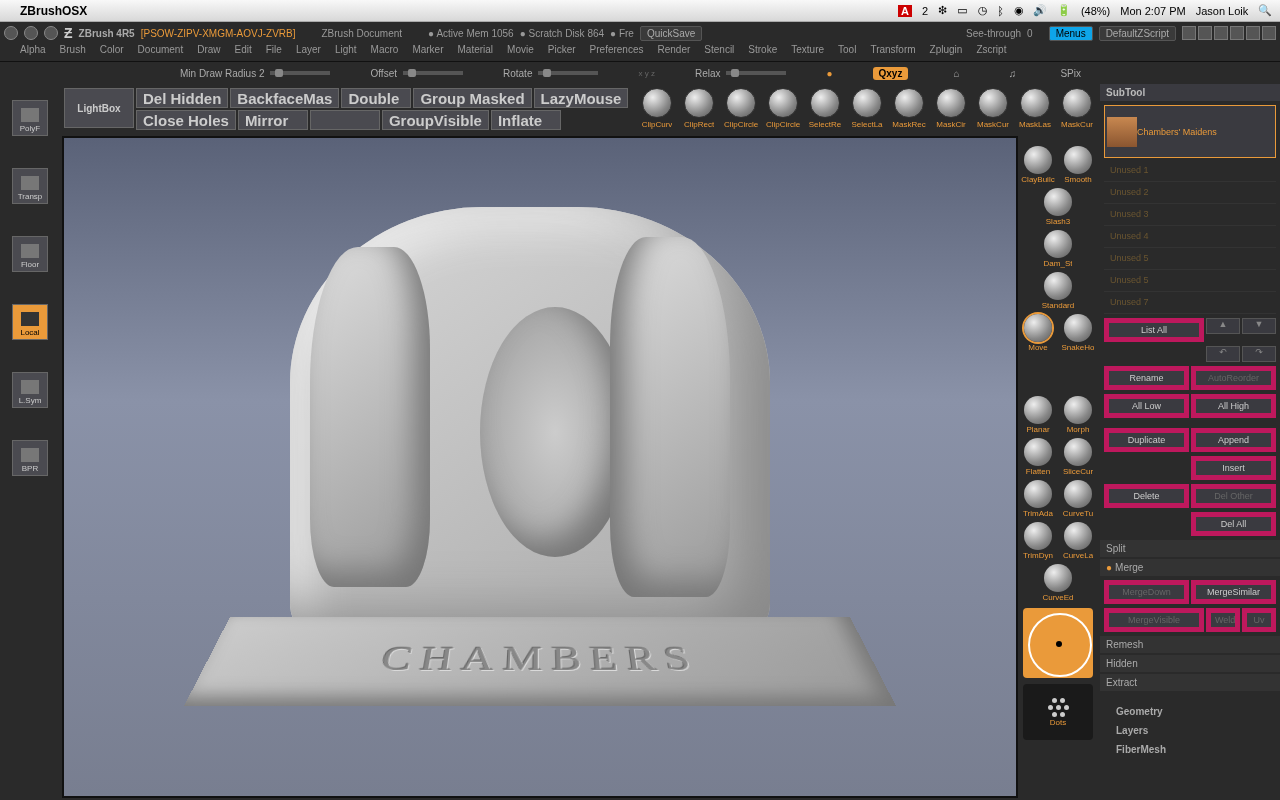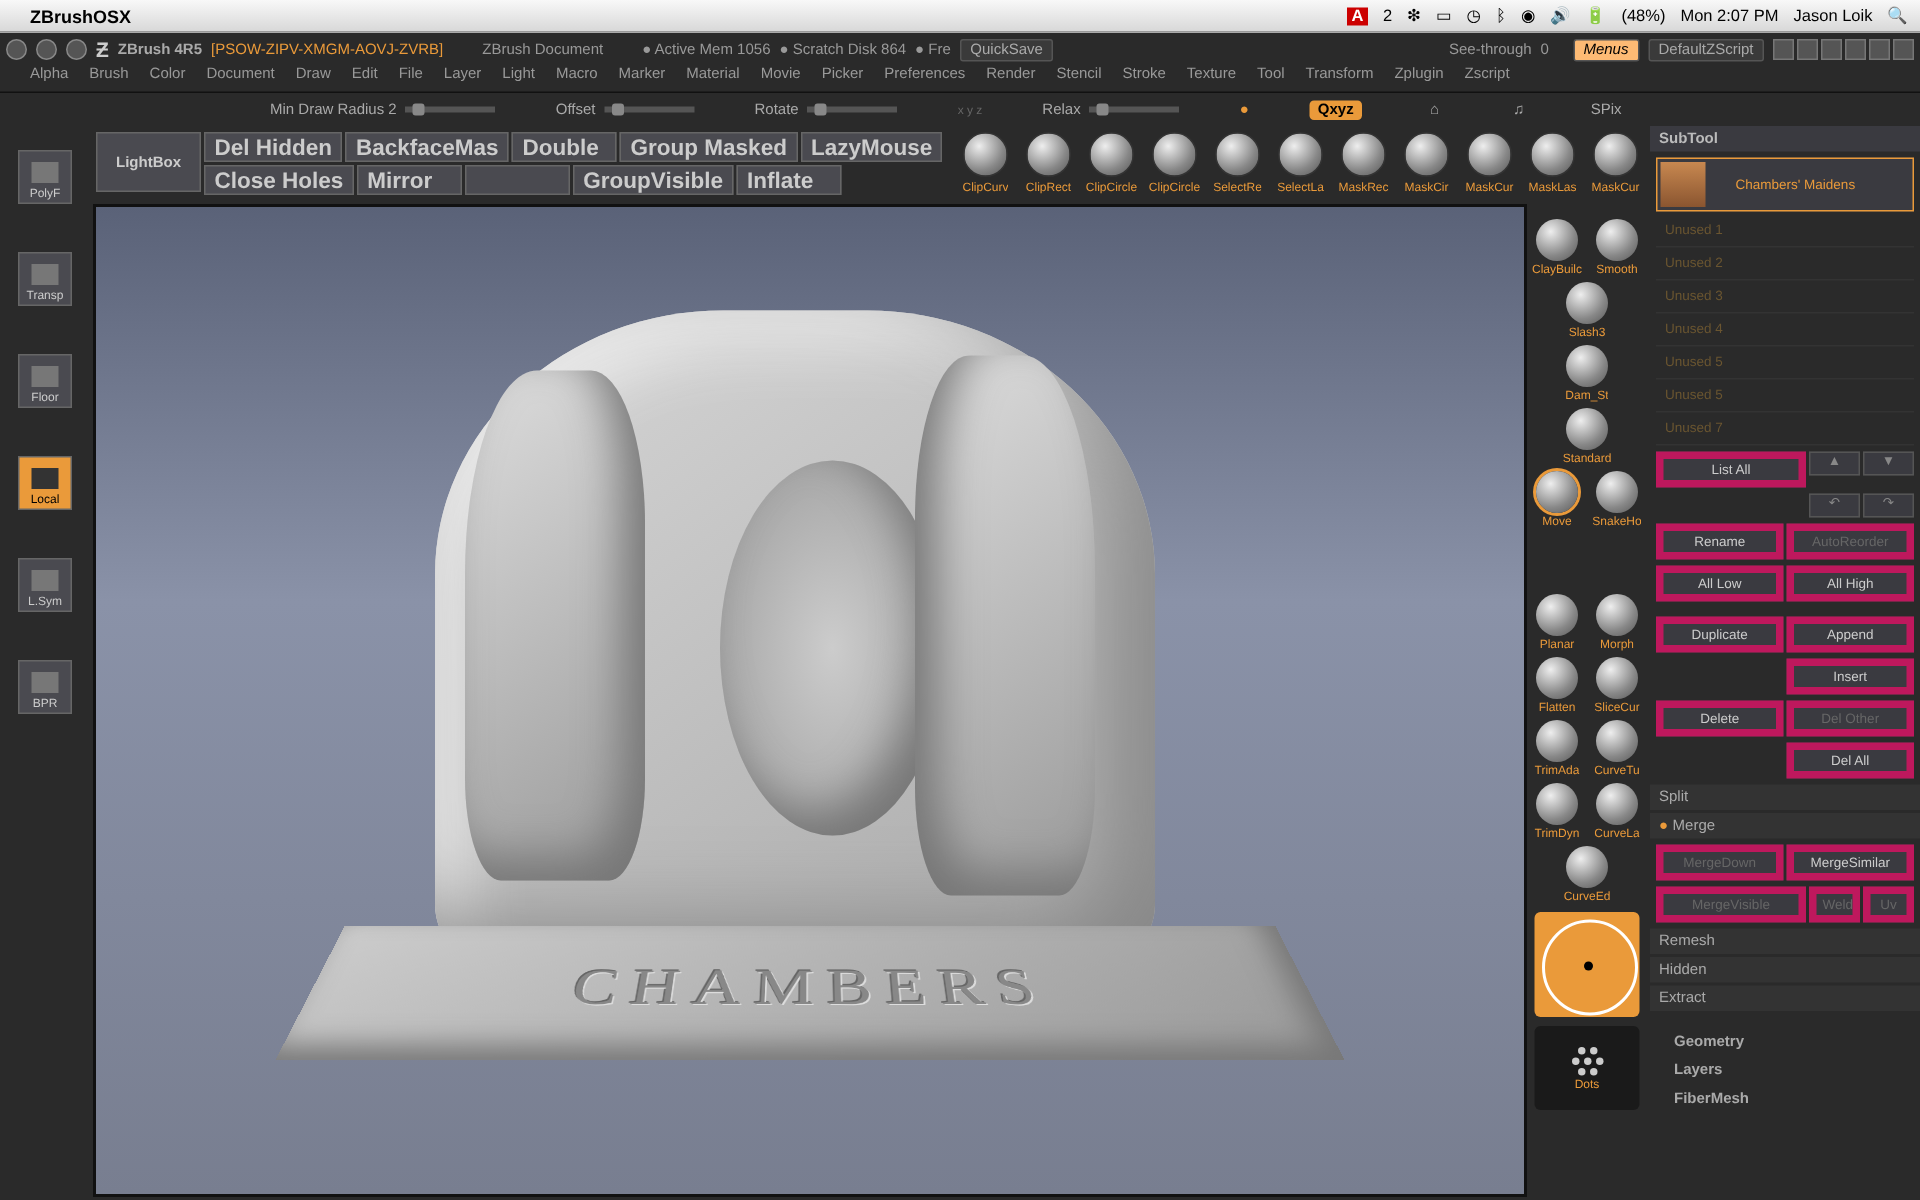--- a/index.html
+++ b/index.html
@@ -14,21 +14,21 @@
 .mac-right span { display: inline-flex; align-items: center; }
 
 
 .zb-titlebar { height: 22px; background: #2a2a2a; display: flex; align-items: center; font-size: 10px; color: #999; padding: 0 4px; gap: 6px; }
 .zb-titlebar .circ { width: 14px; height: 14px; border-radius: 50%; background: #555; border: 1px solid #888; display: inline-block; }
 .zb-titlebar .zlogo { color: #ccc; font-size: 14px; font-weight: bold; }
 .ztitle { color: #aaa; font-weight: bold; }
 .ztitle-orange { color: #ea9a3a; }
 .zb-titlebar .spacer { flex: 1; }
 .zb-btn { background: #3a3a3a; border: 1px solid #555; padding: 1px 6px; color: #aaa; font-size: 10px; border-radius: 2px; }
-.zb-btn.menus { background: #fdba74; color: #000; font-style: italic; }
+.zb-btn.menus { background: #0ea5e9; color: #000; }
 .mini-icons { display: flex; gap: 2px; }
 .mini-ic { width: 14px; height: 14px; background: #555; border: 1px solid #777; }
 
 
 .main-menu { height: 18px; background: #2a2a2a; display: flex; padding-left: 20px; gap: 14px; font-size: 10px; color: #999; border-bottom: 1px solid #111; }
 .main-menu span { cursor: pointer; }
 
 
 .slider-row { height: 22px; background: #2a2a2a; display: flex; align-items: center; padding: 0 180px 0 180px; font-size: 10px; color: #aaa; gap: 40px; }
 .slider-group { display: flex; align-items: center; gap: 6px; }
@@ -79,21 +79,21 @@
 .nav-widget { width: 70px; height: 70px; margin: 6px auto; background: #ea9a3a; border-radius: 4px; position: relative; }
 .nav-widget::after { content: ''; position: absolute; left: 5px; top: 5px; width: 60px; height: 60px; border: 2px solid #fff; border-radius: 50%; }
 .nav-widget::before { content: ''; position: absolute; left: 33px; top: 33px; width: 6px; height: 6px; background: #000; border-radius: 50%; }
 .dots-widget { width: 70px; height: 56px; margin: 4px auto; background: #1a1a1a; border-radius: 4px; display: flex; flex-direction: column; align-items: center; justify-content: center; font-size: 8px; color: #ea9a3a; }
 .dots-widget .drow { display: flex; gap: 3px; margin: 1px; }
 .dots-widget .dt { width: 5px; height: 5px; background: #ccc; border-radius: 50%; }
 
 
 .right-panel { width: 180px; background: #2a2a2a; font-size: 10px; color: #aaa; overflow-y: auto; }
 .panel-header { background: #3a3a40; padding: 3px 6px; font-weight: bold; color: #bbb; }
-.subtool-thumb { height: 36px; background: #3a3a40; margin: 4px; border: 1px solid #ea9a3a; display: flex; align-items: center; padding: 2px; gap: 20px; }
+.subtool-thumb { height: 53px; background: #3a3a40; margin: 4px; border: 1px solid #ea9a3a; display: flex; align-items: center; padding: 2px; gap: 0; }
 .subtool-thumb .th { width: 30px; height: 30px; background: linear-gradient(#c88850, #8a5530); }
 .subtool-thumb .nm { color: #ea9a3a; font-size: 9px; }
 .subtool-slot { height: 20px; margin: 2px 4px; color: #6a5530; font-size: 9px; padding: 3px 6px; border-bottom: 1px solid #333; }
 .pbtn { background: #3a3a40; border: 5px solid #be185d; padding: 2px 4px; font-size: 9px; color: #ccc; flex: 1; min-width: 70px; text-align: center; }
 .pbtn.dim { color: #666; }
 .pbtn.half { min-width: 34px; flex: 0 0 34px; }
 .panel-row { display: flex; gap: 2px; padding: 2px 4px; }
 .panel-section { padding: 3px 6px; background: #333; margin: 2px 0; color: #aaa; font-size: 10px; }
 .panel-section.orange::before { content: '●'; color: #ea9a3a; margin-right: 3px; }
 .arrow-btns { display: flex; gap: 2px; }

